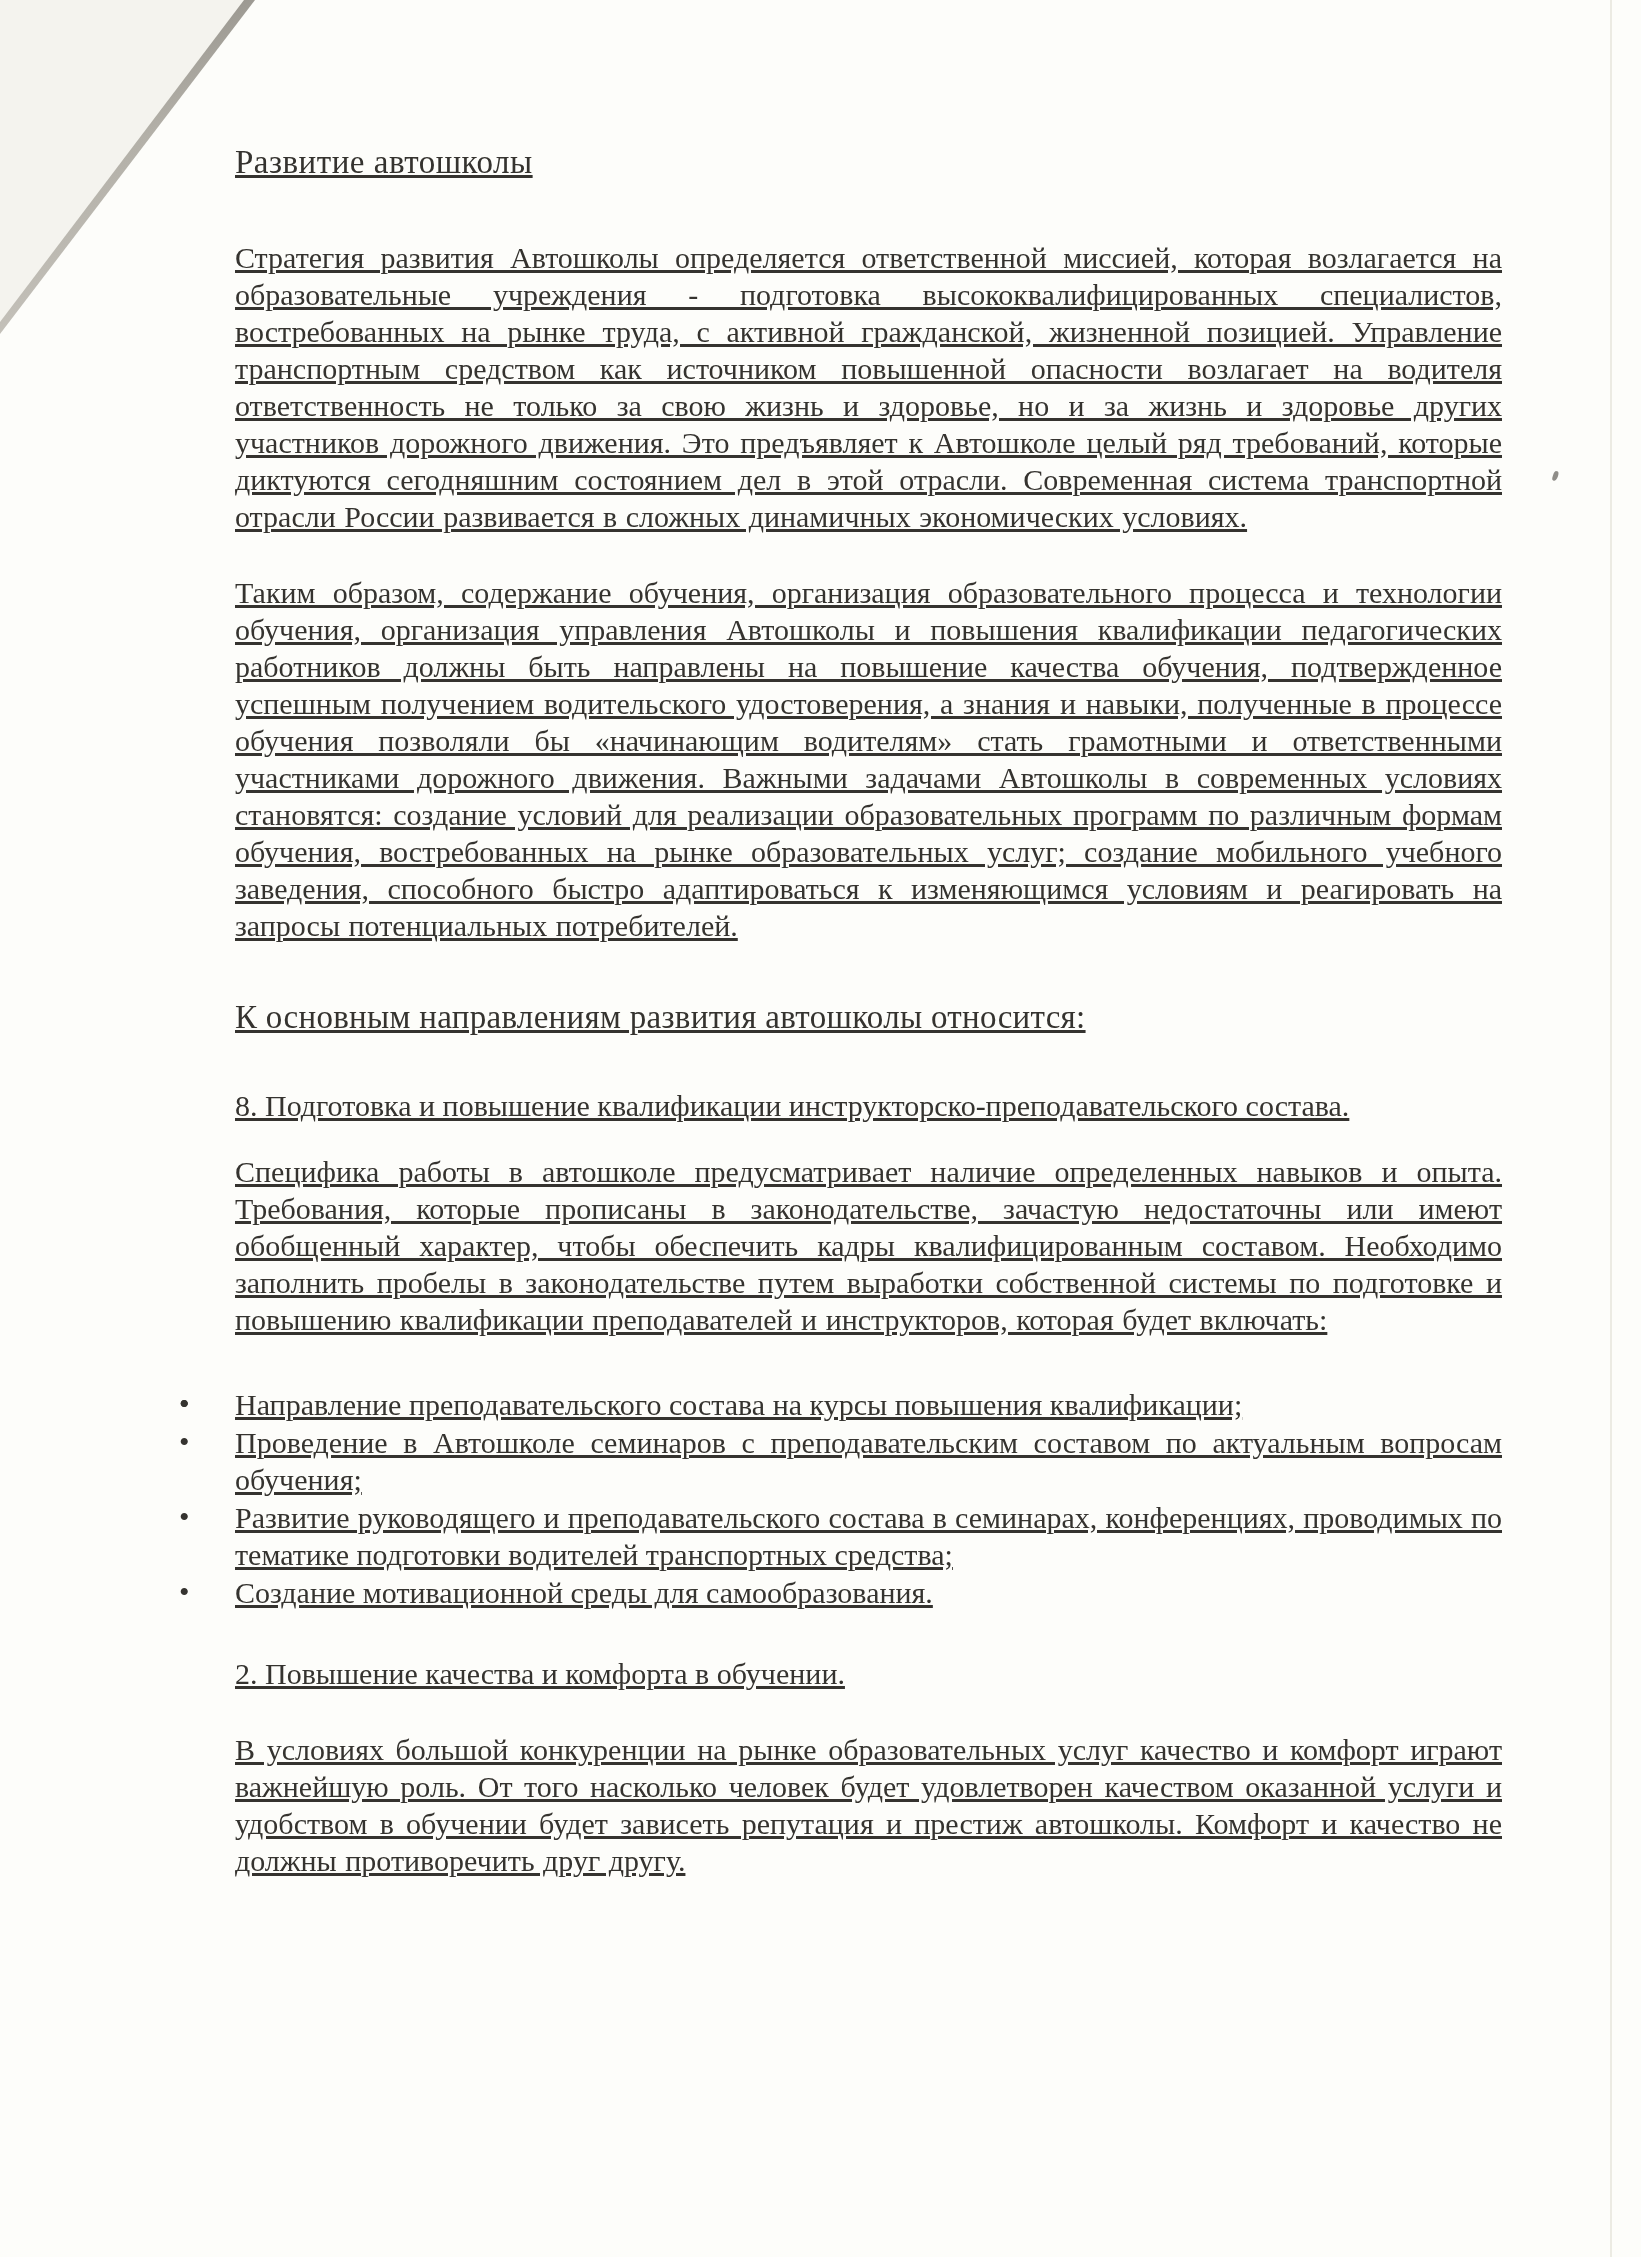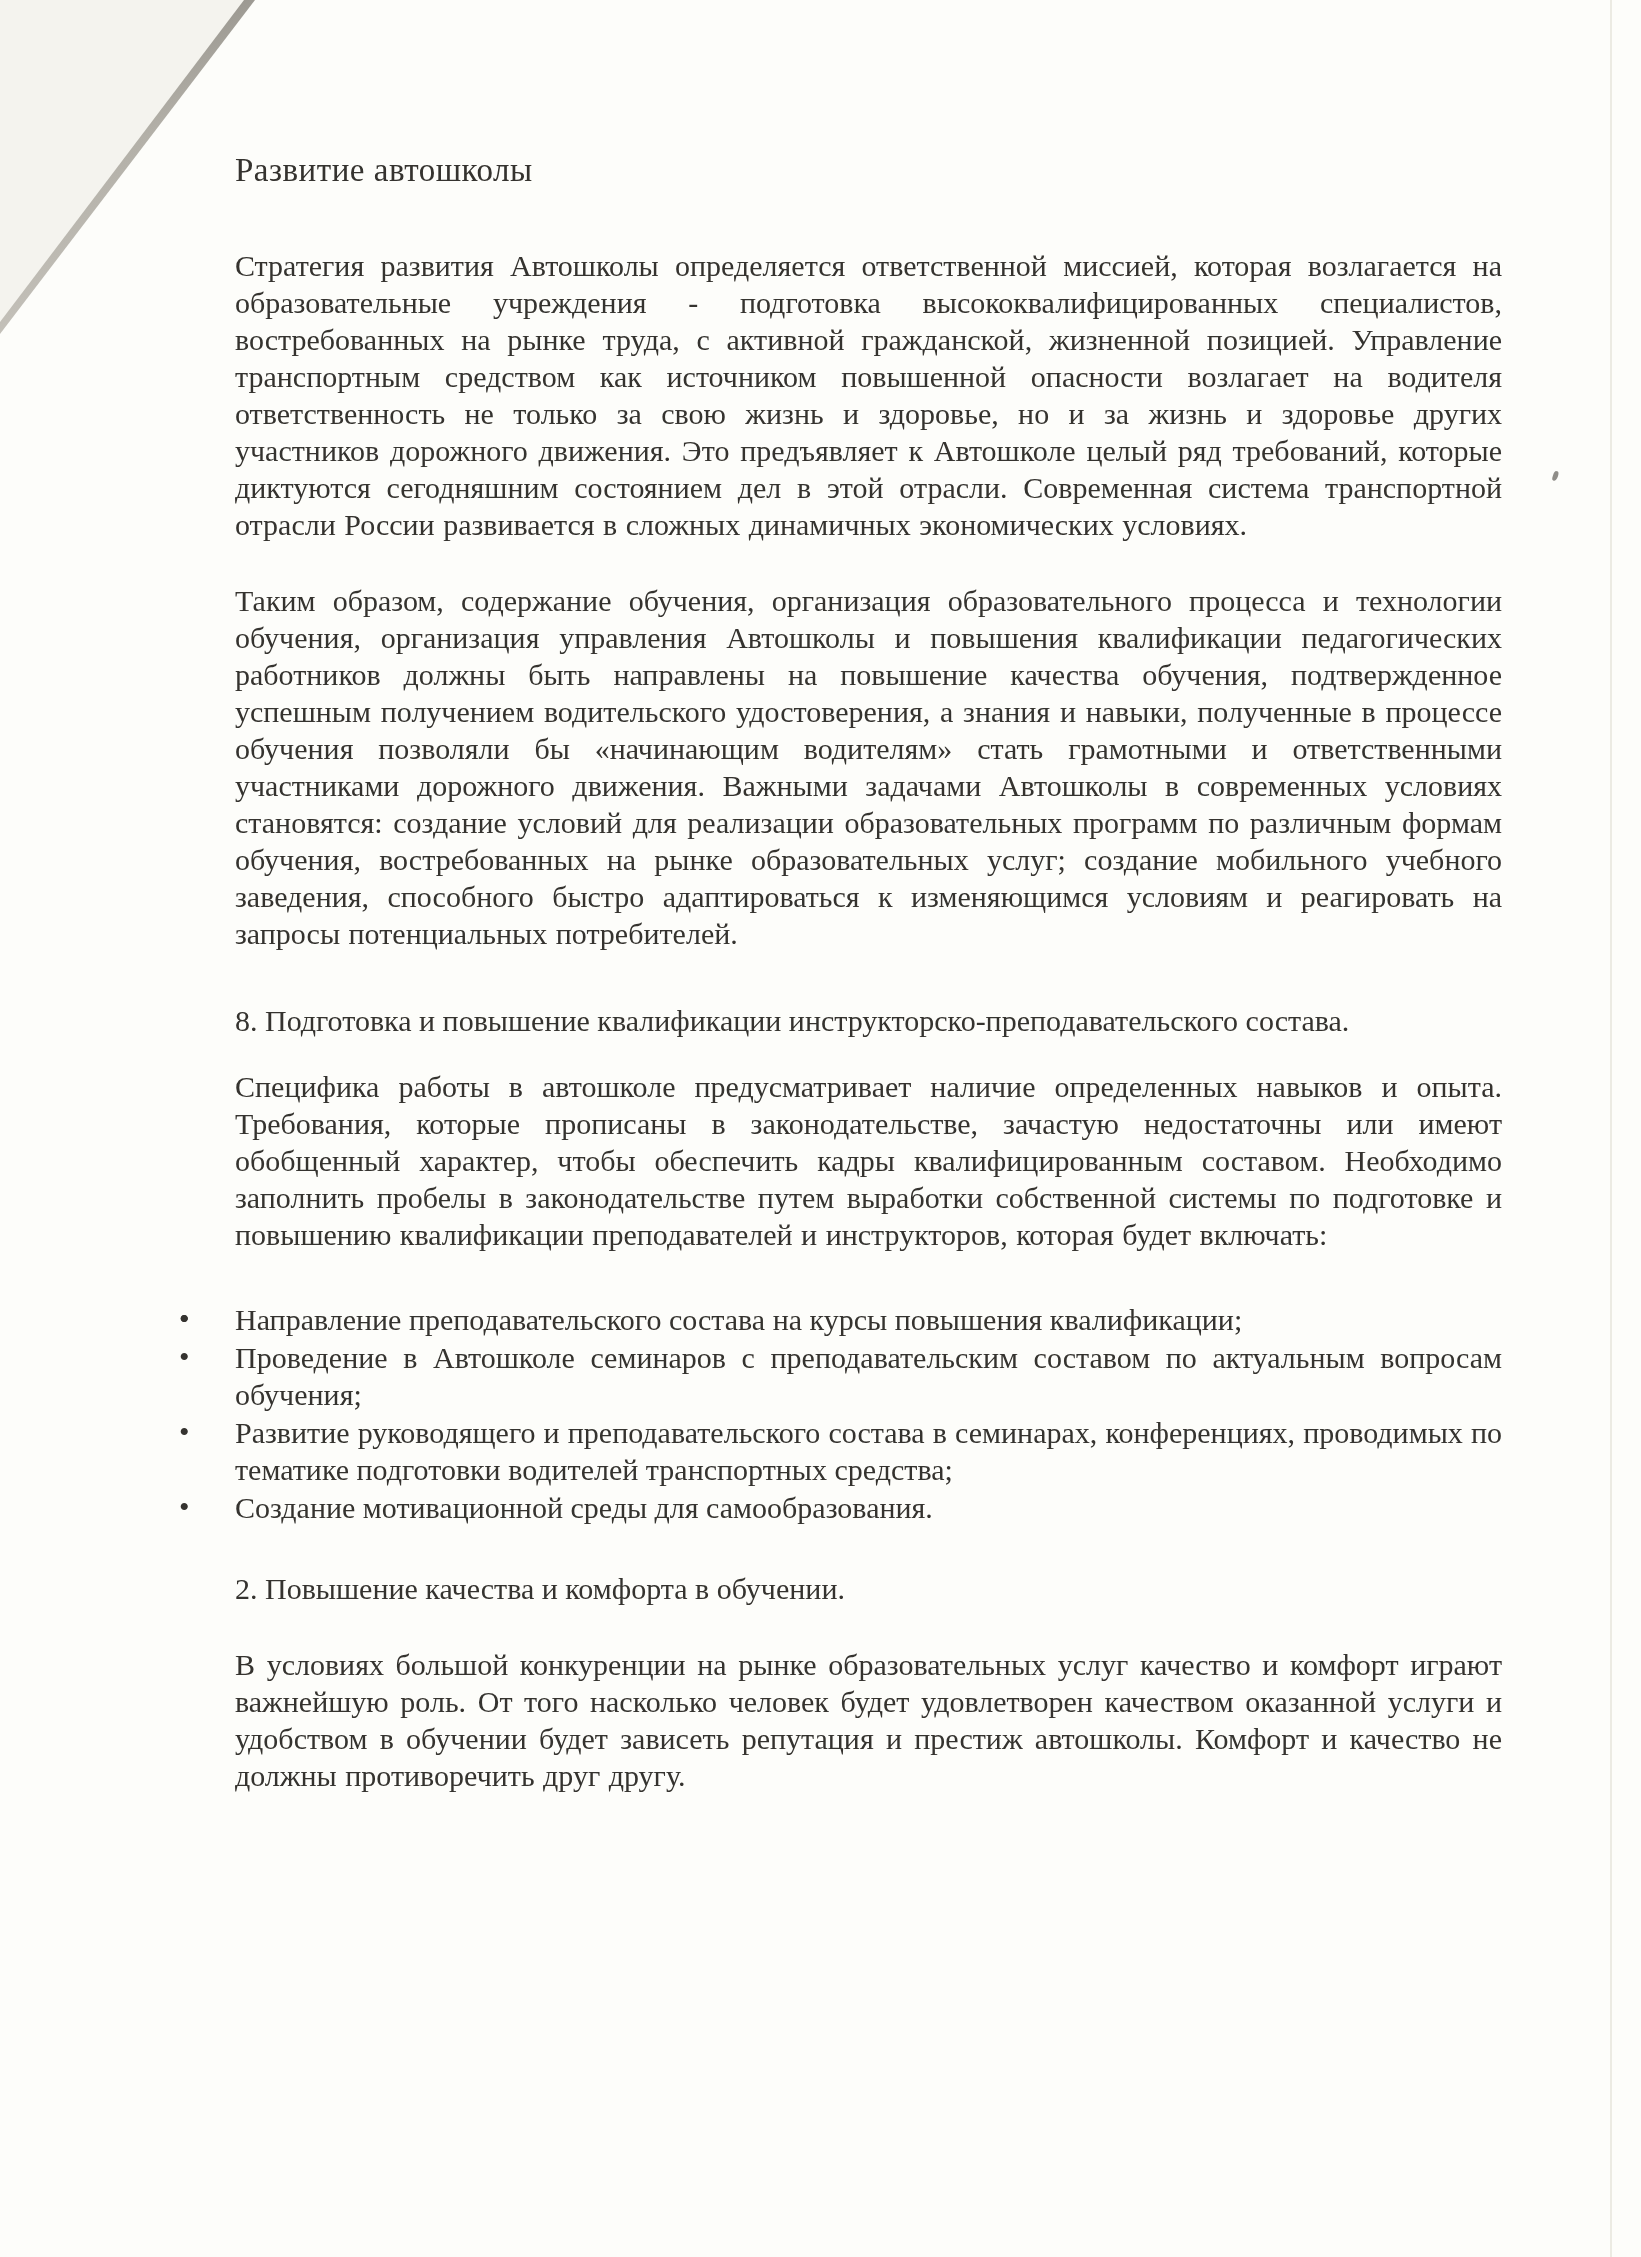--- a/index.html
+++ b/index.html
@@ -37,22 +37,23 @@
   
   .speck {
     position: absolute; left: 1553px; top: 471px;
     width: 4.8px; height: 9.7px;
     background: #8f8d88; border-radius: 50% 50% 60% 40%;
     transform: rotate(18deg);
   }
 
   .content {
     position: absolute;
-    left: 235px; top: 151px;
+    left: 235px; top: 143px;
     width: 1267px;
+    text-decoration: underline;
   }
   .doc-title {
     font-size: 33px; font-weight: normal;
     line-height: 1.2; margin: 0;
     letter-spacing: 0.5px;
   }
   .para {
     font-size: 30px; line-height: 37px;
     text-align: justify;
     margin: 0;
@@ -98,20 +99,21 @@
   <div class="speck"></div>
 
   <div class="content">
 
     <h1 class="doc-title">Развитие автошколы</h1>
 
     <p class="para p1">Стратегия развития Автошколы определяется ответственной миссией, которая возлагается на образовательные учреждения - подготовка высококвалифицированных специалистов, востребованных на рынке труда, с активной гражданской, жизненной позицией. Управление транспортным средством как источником повышенной опасности возлагает на водителя ответственность не только за свою жизнь и здоровье, но и за жизнь и здоровье других участников дорожного движения. Это предъявляет к Автошколе целый ряд требований, которые диктуются сегодняшним состоянием дел в этой отрасли. Современная система транспортной отрасли России развивается в сложных динамичных экономических условиях.</p>
 
     <p class="para p2">Таким образом, содержание обучения, организация образовательного процесса и технологии обучения, организация управления Автошколы и повышения квалификации педагогических работников должны быть направлены на повышение качества обучения, подтвержденное успешным получением водительского удостоверения, а знания и навыки, полученные в процессе обучения позволяли бы «начинающим водителям» стать грамотными и ответственными участниками дорожного движения. Важными задачами Автошколы в современных условиях становятся: создание условий для реализации образовательных программ по различным формам обучения, востребованных на рынке образовательных услуг; создание мобильного учебного заведения, способного быстро адаптироваться к изменяющимся условиям и реагировать на запросы потенциальных потребителей.</p>
 
+    <h2 class="section-heading">К основным направлениям развития автошколы относится:</h2>
 
     <p class="numbered-item">8. Подготовка и повышение квалификации инструкторско-преподавательского состава.</p>
 
     <p class="para p3">Специфика работы в автошколе предусматривает наличие определенных навыков и опыта. Требования, которые прописаны в законодательстве, зачастую недостаточны или имеют обобщенный характер, чтобы обеспечить кадры квалифицированным составом. Необходимо заполнить пробелы в законодательстве путем выработки собственной системы по подготовке и повышению квалификации преподавателей и инструкторов, которая будет включать:</p>
 
     <ul class="measures">
       <li>
         <span class="bullet">•</span>
       </li>
       <li>

